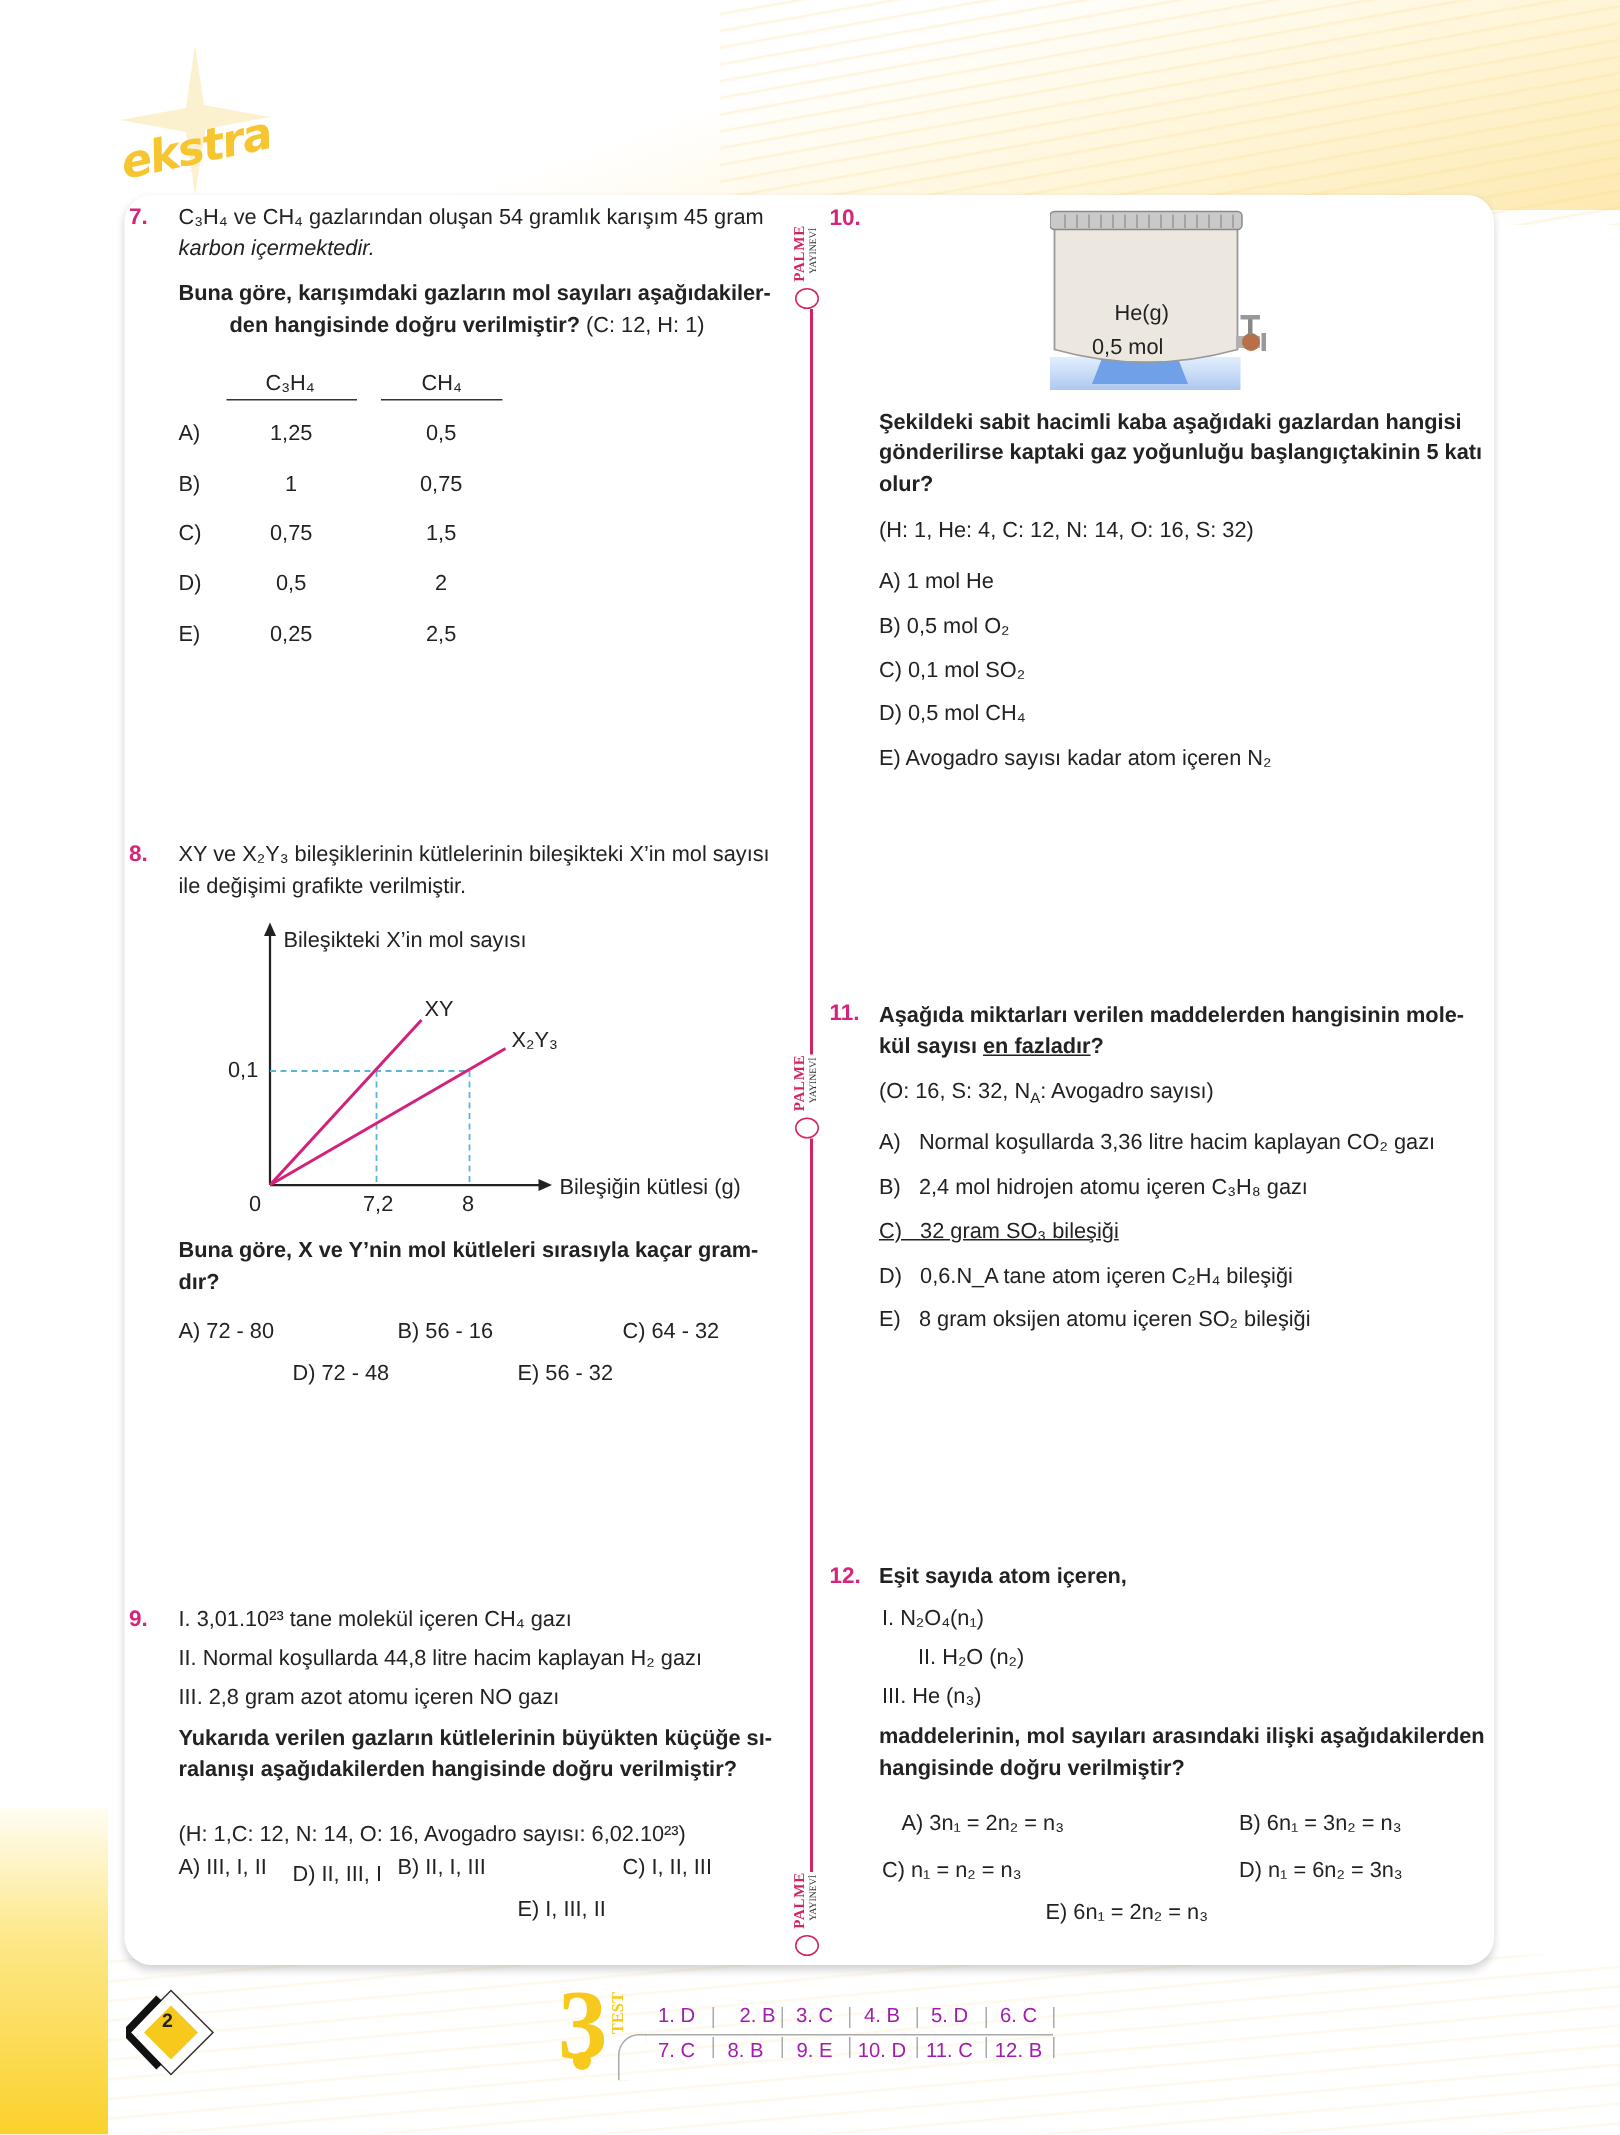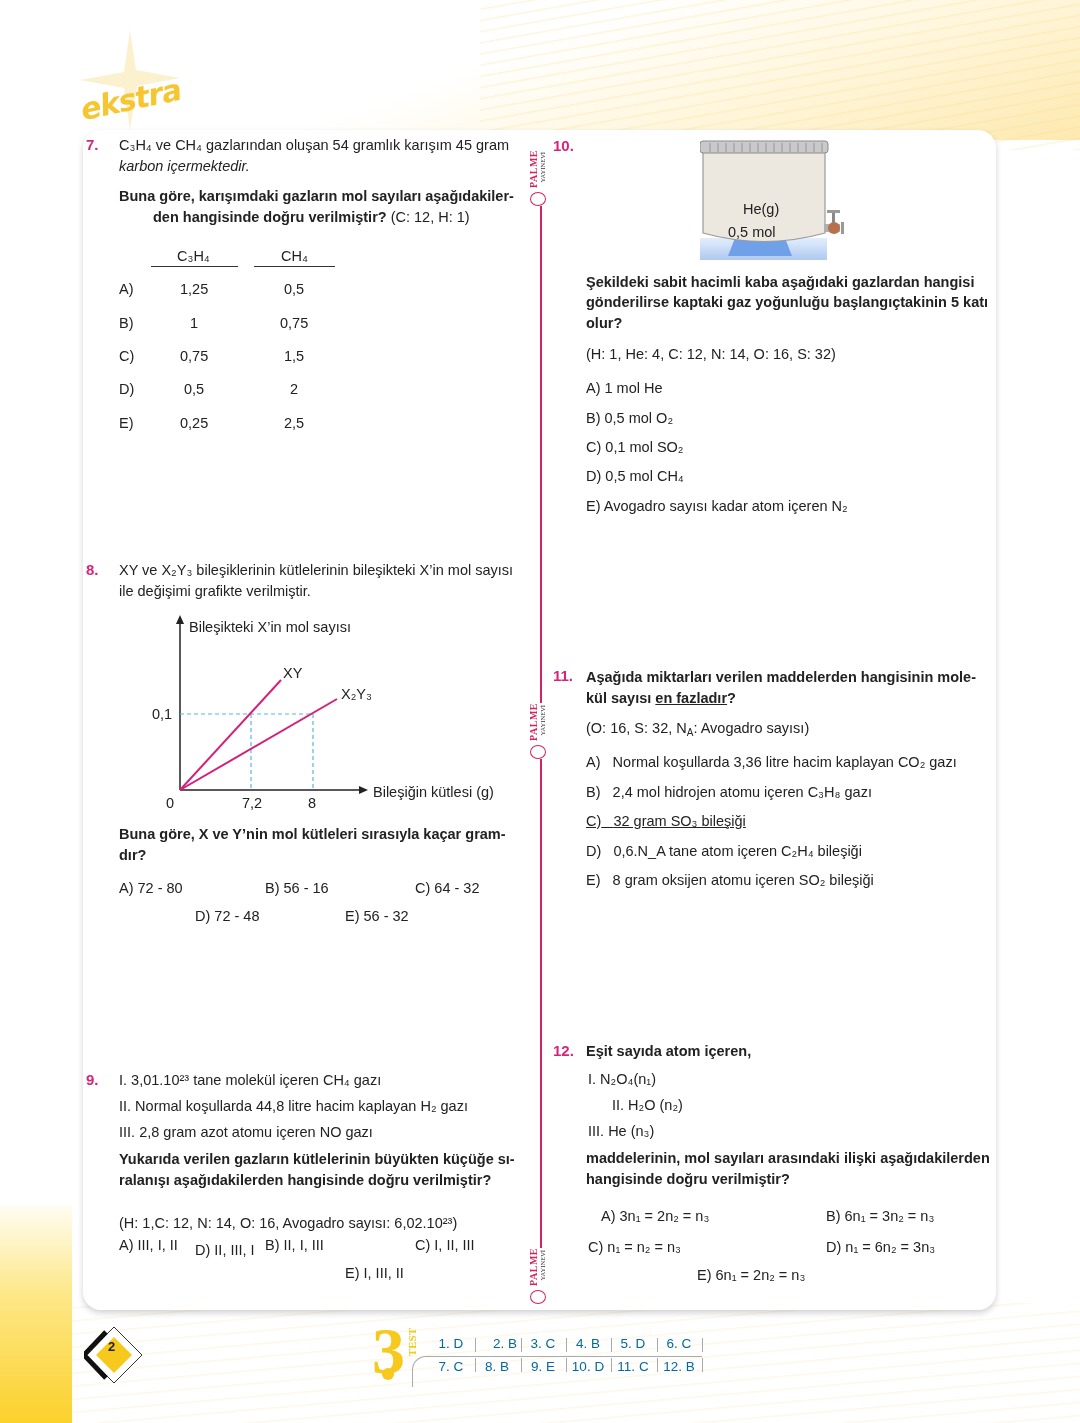--- a/index.html
+++ b/index.html
@@ -19,21 +19,21 @@
   .palme .fox{position:absolute;left:4px;top:42px;width:14px;height:12px;border:1.5px solid #d3245f;border-radius:50%;}
   .q{position:absolute;font-size:14.5px;line-height:21px;}
   .qnum{position:absolute;font-weight:bold;font-size:15px;color:#d6247a;}
   .bold{font-weight:bold;}
   sub{font-size:10px;vertical-align:-3px;line-height:0;}
   .abs{position:absolute;white-space:nowrap;}
   .uline{text-decoration:underline;}
   .col-line{position:absolute;height:1px;background:#333;}
   .tank{position:absolute;left:700px;top:138px;width:150px;height:125px;}
   .answers{position:absolute;left:430px;top:1333px;}
-  .answers .cell{position:absolute;width:54px;text-align:center;font-size:13.5px;color:#0369a1;}
+  .answers .cell{position:absolute;width:54px;text-align:center;font-size:13.5px;color:#a21caf;}
   .answers .vsep{position:absolute;width:1px;height:14px;background:#aaa;}
   .big3{position:absolute;left:372px;top:1318px;font-size:66px;font-weight:bold;color:#f6c91c;font-family:"Liberation Serif",serif;line-height:66px;}
   .testlbl{position:absolute;left:406px;top:1328px;writing-mode:vertical-rl;transform:rotate(180deg);font-family:"Liberation Serif",serif;font-size:11px;color:#f6c91c;font-weight:bold;}
   .pagebadge{position:absolute;left:84px;top:1325px;width:60px;height:60px;}
 </style>
 </head>
 <body>
 
 <div class="bg-top"></div>
 <div class="bg-swirl"></div>

